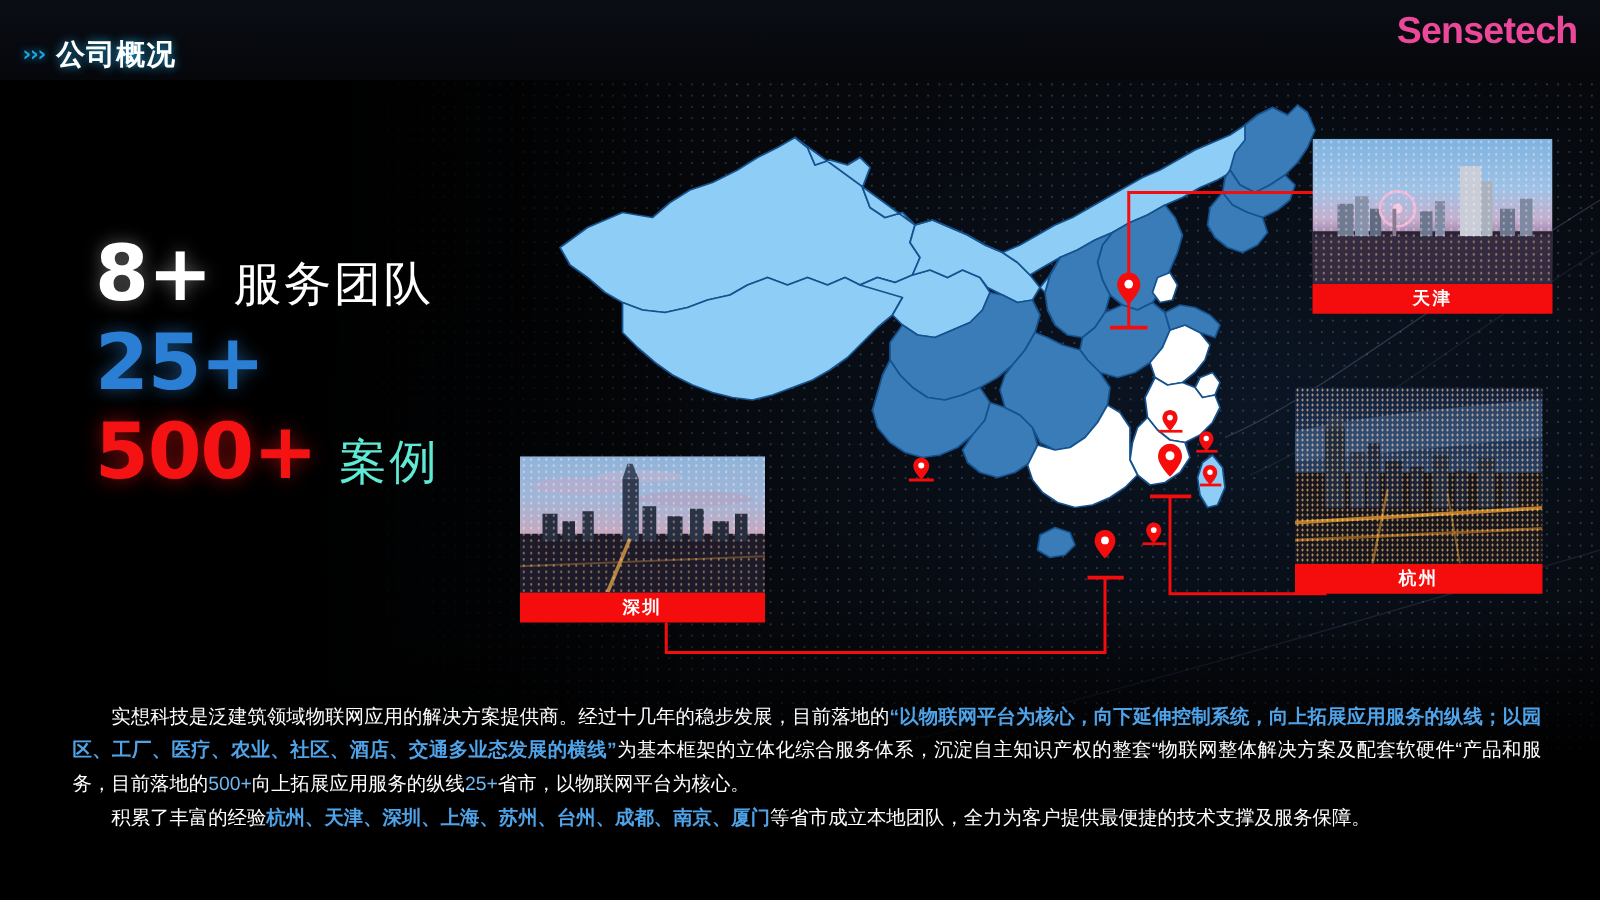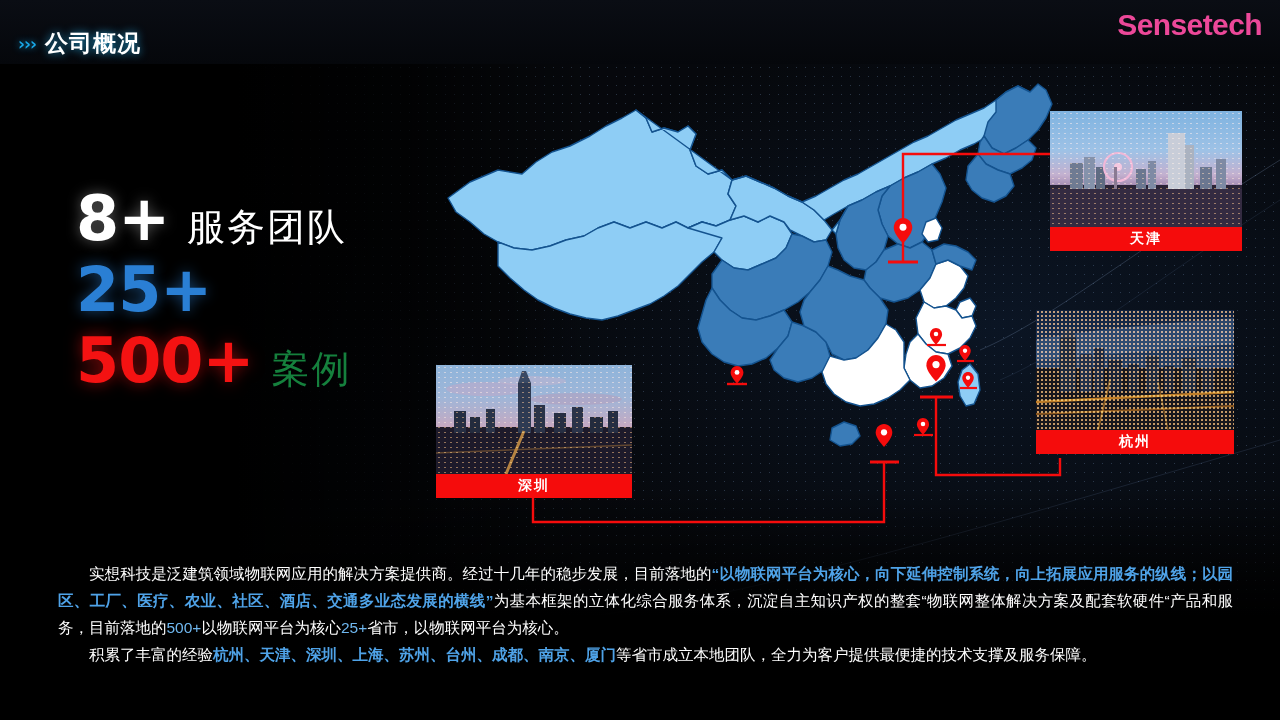--- a/index.html
+++ b/index.html
@@ -64,21 +64,21 @@
   .stat-num{
     font-family:"DejaVu Sans",sans-serif;
     font-weight:bold; font-size:62px; line-height:1.05; letter-spacing:-1px;
   }
   .stat-label{ font-size:38px; font-weight:normal; margin-left:18px; letter-spacing:2px; }
   #stat-0 .stat-num{ color:#ffffff; text-shadow:0 0 14px rgba(255,255,255,.35); }
   #stat-0 .stat-label{ color:#ffffff; }
   #stat-1 .stat-num{ color:#2a7fd4; text-shadow:0 0 14px rgba(42,127,212,.55); }
   #stat-1 .stat-label{ color:#4b9ae0; }
   #stat-2 .stat-num{ color:#f41212; text-shadow:0 0 16px rgba(244,18,18,.55); }
-  #stat-2 .stat-label{ color:#15803d; }
+  #stat-2 .stat-label{ color:#5eead4; }
   #stat-1{ margin-top:-4px; }
   #stat-2{ margin-top:-2px; }
 
   
   #map-wrap{ position:absolute; left:440px; top:70px; width:620px; height:470px; }
   #map-svg{ width:100%; height:100%; display:block; }
 
   
   #connectors{ position:absolute; left:0; top:0; width:1280px; height:720px; pointer-events:none; }
 
@@ -246,21 +246,21 @@
       <circle cx="68" cy="56" r="14" fill="none" stroke="#f0b8d8" stroke-width="2.2"></circle>
       <circle cx="68" cy="56" r="4" fill="#f5c8e0"></circle>
       <rect x="64" y="56" width="3" height="22" fill="#8a7a92"></rect>
       <rect x="0" y="78" width="192" height="38" fill="#3a2f48" opacity="0.65"></rect>
     </svg>
     <div class="glow-lights"></div>
   </div>
   <div class="city-label">天津</div>
 </div>
 
-<div class="city-card" style="left:1036px; top:310px; width:198px; height:144px;">
+<div class="city-card" style="left:1036px; top:310px; width:198px; height:165px;">
   <div class="city-photo">
     <div class="sky-night"></div>
     <svg class="skyline" viewBox="0 0 198 120" preserveAspectRatio="none">
       <path d="M0,30 C40,22 90,16 198,8 L198,34 C120,40 60,46 0,50 Z" fill="#4a6a94" opacity="0.45"></path>
       <rect x="0" y="58" width="198" height="62" fill="#17161c"></rect>
       <rect x="24" y="28" width="16" height="54" fill="#1e2a3e"></rect>
       <path d="M24,28 L40,28 L36,18 L28,20 Z" fill="#26354c"></path>
       <rect x="44" y="44" width="12" height="38" fill="#22304a"></rect>
       <rect x="58" y="38" width="10" height="44" fill="#1c2840"></rect>
       <rect x="72" y="50" width="14" height="32" fill="#1a2336"></rect>
@@ -272,21 +272,21 @@
       <path d="M0,92 L198,82" stroke="#e8962a" stroke-width="2.5" opacity=".8"></path>
       <path d="M0,104 L198,96" stroke="#d9821f" stroke-width="2" opacity=".6"></path>
       <path d="M62,120 L74,70" stroke="#e8962a" stroke-width="2" opacity=".55"></path>
       <path d="M132,120 L122,72" stroke="#e8962a" stroke-width="1.6" opacity=".45"></path>
     </svg>
     <div class="glow-lights dense"></div>
   </div>
   <div class="city-label">杭州</div>
 </div>
 
-<div class="city-card" style="left:436px; top:365px; width:196px; height:133px;">
+<div class="city-card" style="left:416px; top:365px; width:196px; height:133px;">
   <div class="city-photo">
     <div class="sky-dusk"></div>
     <svg class="skyline" viewBox="0 0 196 109" preserveAspectRatio="none">
       <ellipse cx="50" cy="24" rx="40" ry="7" fill="#c4a8c8" opacity=".5"></ellipse>
       <ellipse cx="140" cy="34" rx="46" ry="6" fill="#b898b8" opacity=".45"></ellipse>
       <ellipse cx="96" cy="16" rx="34" ry="5" fill="#d0b4cc" opacity=".4"></ellipse>
       <rect x="0" y="62" width="196" height="47" fill="#1d1a2a"></rect>
       <rect x="82" y="18" width="13" height="50" fill="#2e3a52"></rect>
       <path d="M82,18 L95,18 L90,6 L86,6 Z" fill="#394963"></path>
       <rect x="98" y="40" width="11" height="28" fill="#2a3348"></rect>
@@ -348,15 +348,15 @@
   </g>
   <line x1="914" y1="435" x2="933" y2="435" stroke="#f50c0c" stroke-width="2.2"></line>
 
   <g transform="translate(884,424) scale(0.52)">
     <use href="#pin-shape"></use>
   </g>
   <line x1="870" y1="462" x2="899" y2="462" stroke="#f50c0c" stroke-width="3"></line>
 </svg>
 
 <div id="paragraph">
-  <p><span>实想科技是泛建筑领域物联网应用的解决方案提供商。经过十几年的稳步发展，目前落地的</span><span class="hl-blue">“以物联网平台为核心，向下延伸控制系统，向上拓展应用服务的纵线；以园区、工厂、医疗、农业、社区、酒店、交通多业态发展的横线”</span><span>为基本框架的立体化综合服务体系，沉淀自主知识产权的整套“物联网整体解决方案及配套软硬件“产品和服务，目前落地的</span><span class="hl-light">500+</span><span>以物联网平台为核心</span><span class="hl-light">25+</span><span>省市，以物联网平台为核心。</span></p>
+  <p><span>实想科技是泛建筑领域物联网应用的解决方案提供商。经过十几年的稳步发展，目前落地的</span><span class="hl-blue">“以物联网平台为核心，向下延伸控制系统，向上拓展应用服务的纵线；以园区、工厂、医疗、农业、社区、酒店、交通多业态发展的横线”</span><span>为基本框架的立体化综合服务体系，沉淀自主知识产权的整套“物联网整体解决方案及配套软硬件“产品和服务，目前落地的</span><span class="hl-light">500+</span><span>向上拓展应用服务的纵线</span><span class="hl-light">25+</span><span>省市，以物联网平台为核心。</span></p>
   <p><span>积累了丰富的经验</span><span class="hl-blue">杭州、天津、深圳、上海、苏州、台州、成都、南京、厦门</span><span>等省市成立本地团队，全力为客户提供最便捷的技术支撑及服务保障。</span></p>
 </div>
 
 </body></html>

